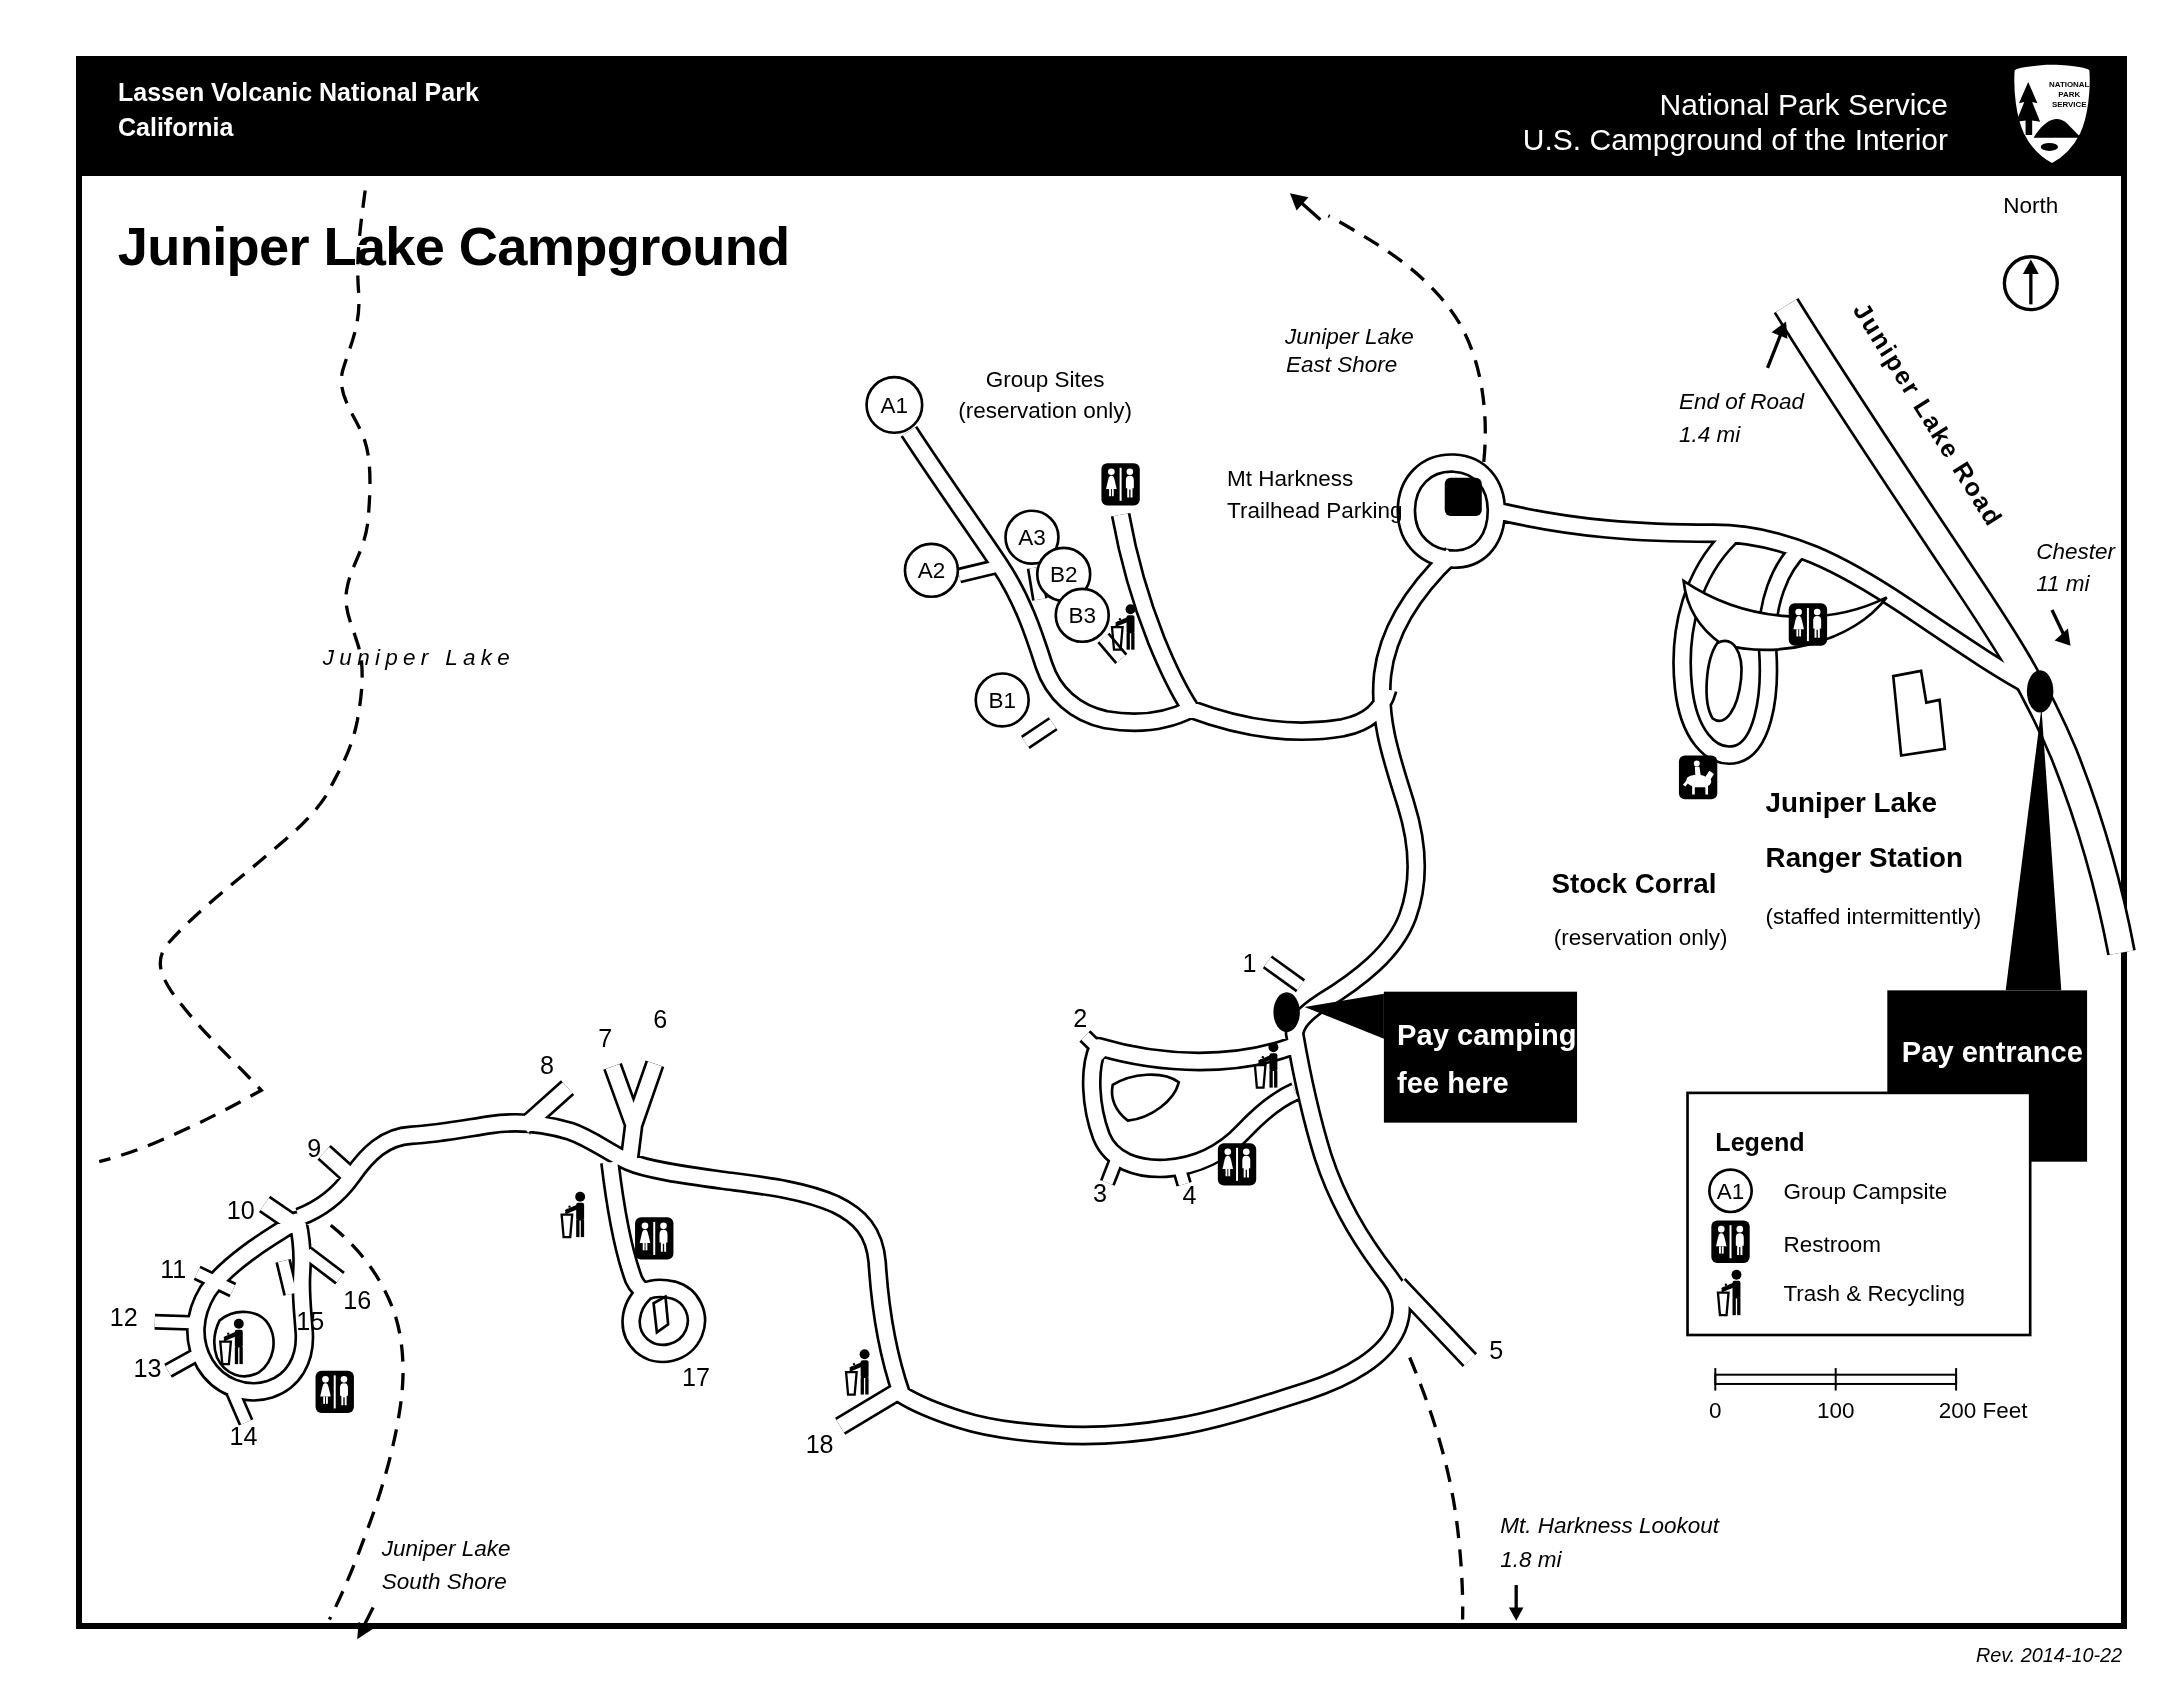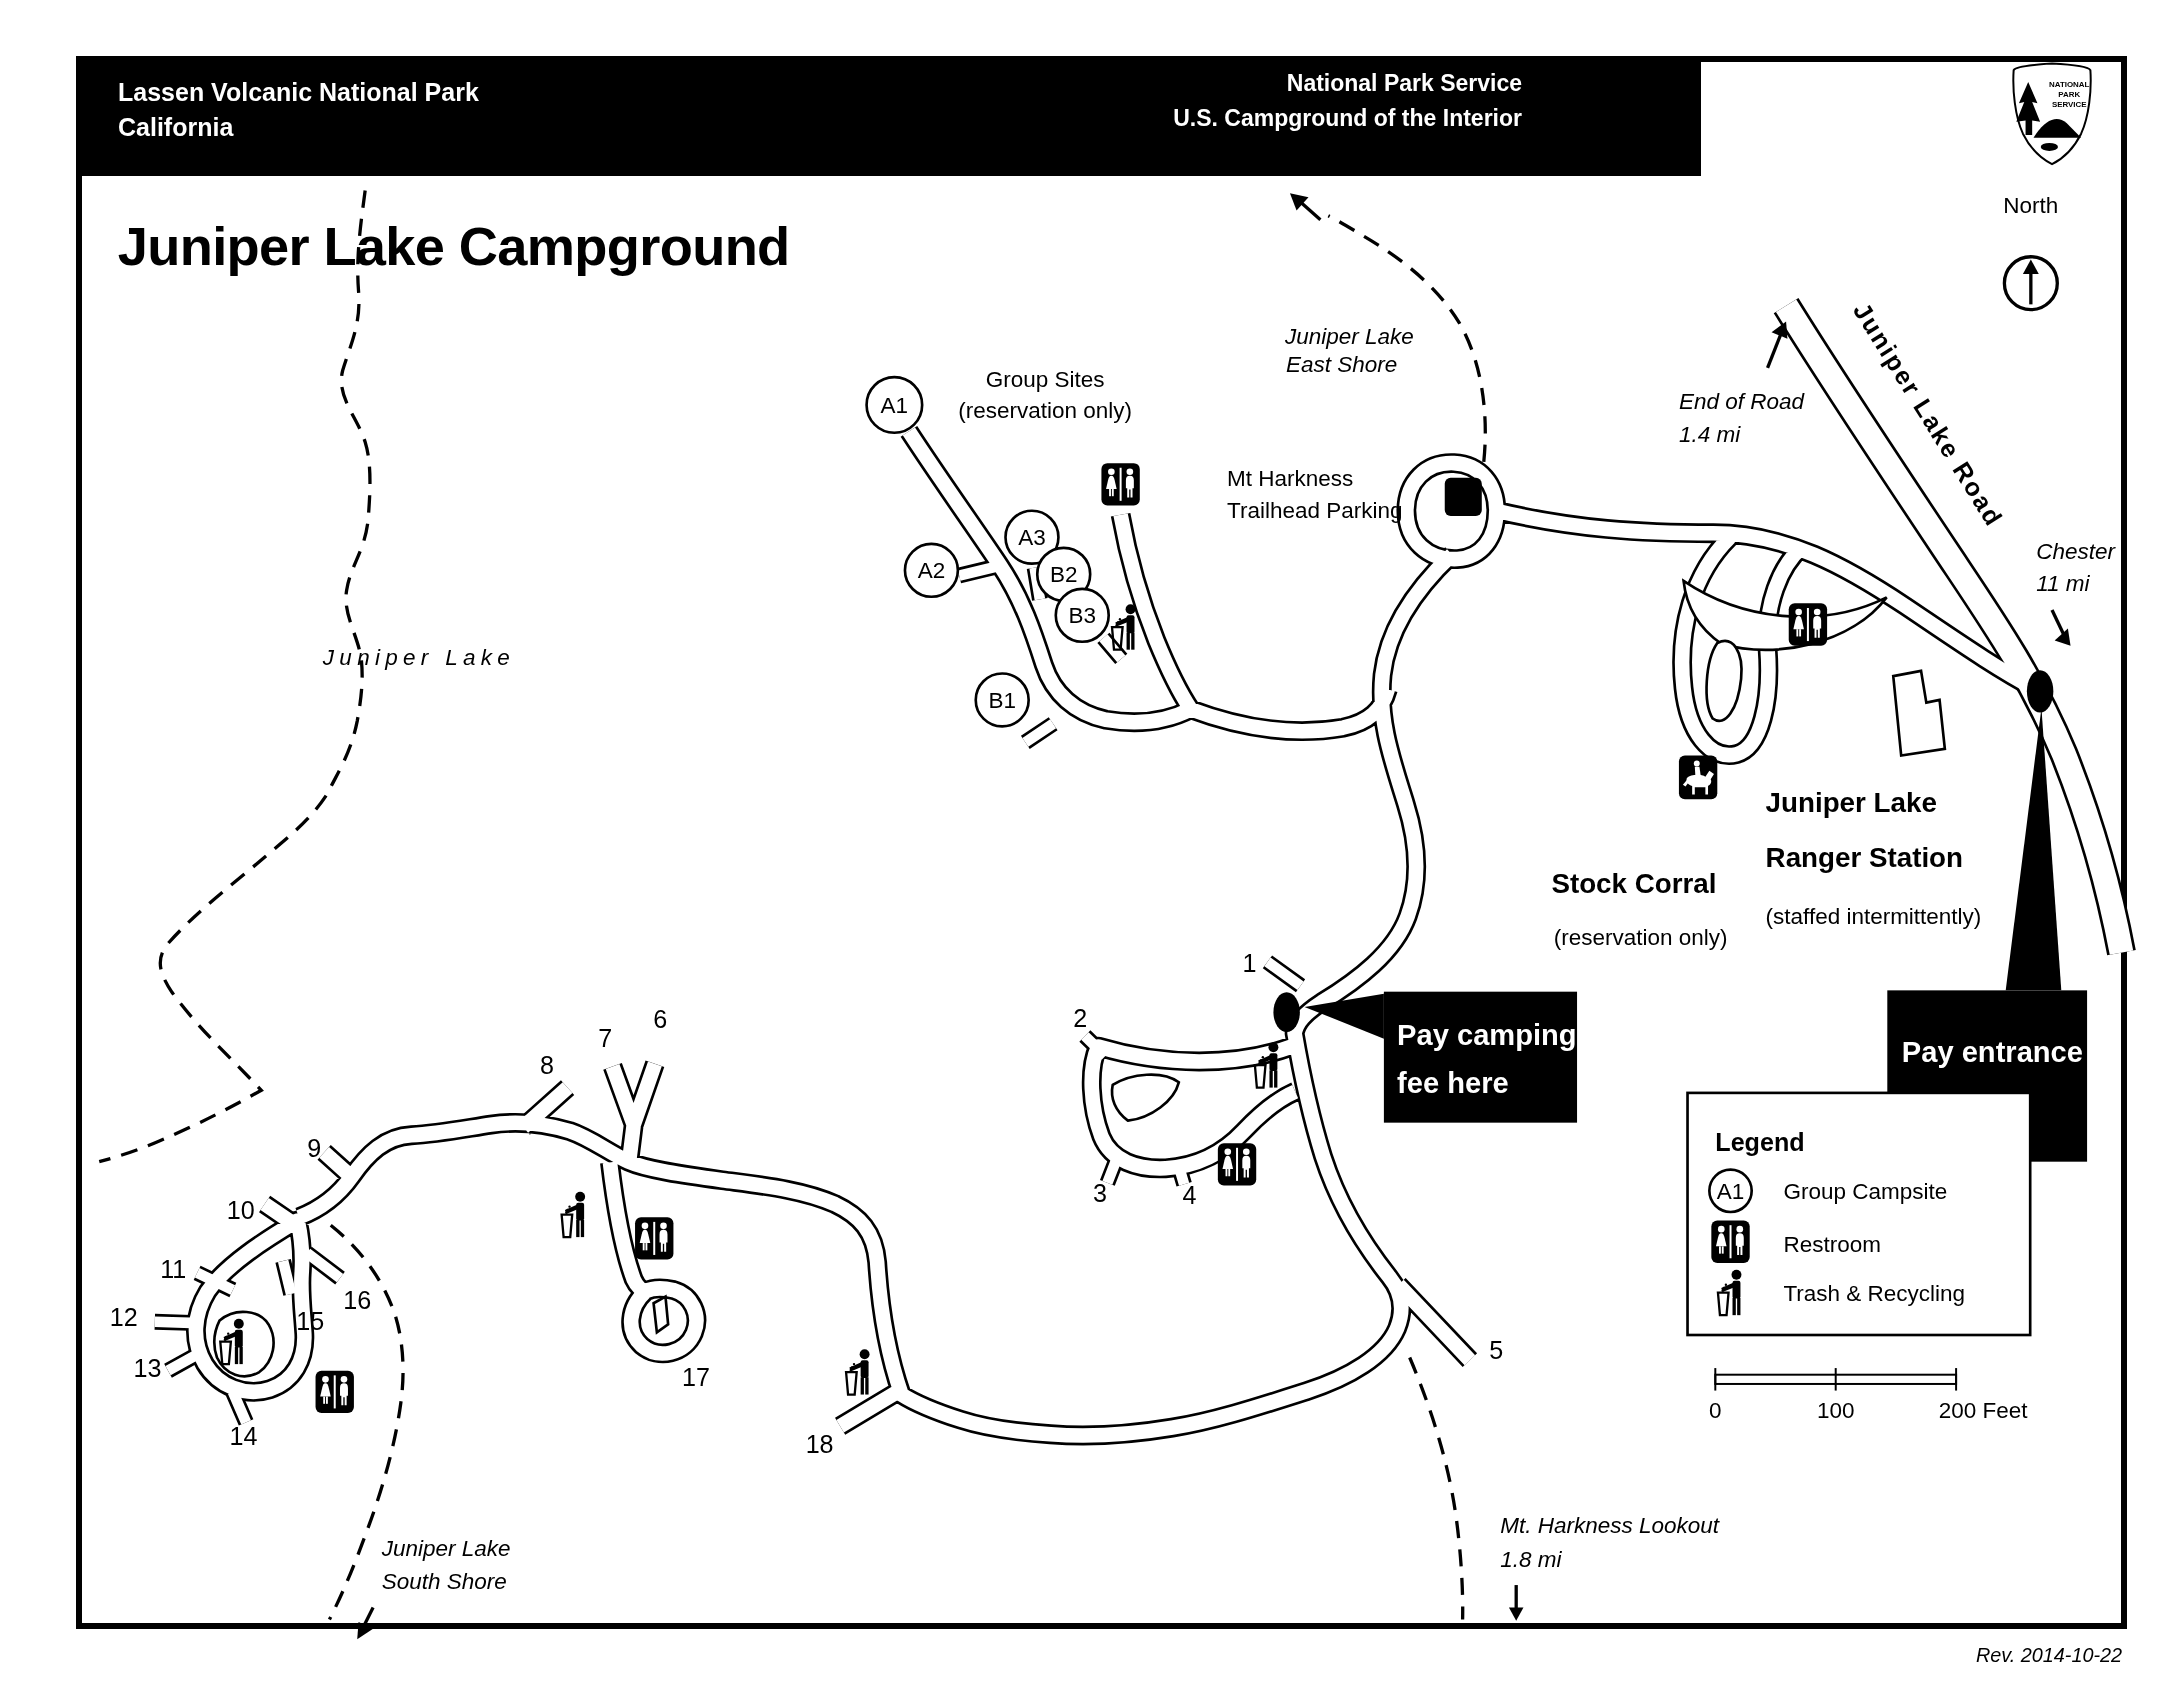--- a/index.html
+++ b/index.html
@@ -1,24 +1,24 @@
 <!DOCTYPE html>
 <html style="font-size:10.6px"><head>
 <meta charset="utf-8">
 <style>
   html,body{margin:0;padding:0;background:#fff;}
   #page{position:relative;width:2183px;height:1687px;background:#fff;
         font-family:"Liberation Sans",sans-serif;overflow:hidden;}
   #frame{position:absolute;left:76px;top:56px;width:2051px;height:1573px;
          border:6.6px solid #000;box-sizing:border-box;}
-  #hdr{position:absolute;left:76px;top:56px;width:1625px;height:120px;background:#000;}
+  #hdr{position:absolute;left:76px;top:56px;width:2051px;height:120px;background:#000;}
   .hdr-left{position:absolute;left:42px;top:18.5px;color:#fff;font-weight:bold;
             font-size:25px;line-height:35px;}
-  .hdr-right{position:absolute;right:179px;top:10px;color:#fff;font-weight:bold;
-             font-size:23px;line-height:35px;text-align:right;}
+  .hdr-right{position:absolute;right:179px;top:31px;color:#fff;font-weight:normal;
+             font-size:30px;line-height:35px;text-align:right;}
   svg{position:absolute;left:0;top:0;}
   svg text{fill:#000;}
   .case-w{stroke:#000;stroke-width:44;fill:none;stroke-linejoin:round;}
   .fill-w{stroke:#fff;stroke-width:36;fill:none;stroke-linejoin:round;}
   .case-r{stroke:#000;stroke-width:30;fill:none;stroke-linejoin:round;}
   .fill-r{stroke:#fff;stroke-width:22;fill:none;stroke-linejoin:round;}
   .case-s{stroke:#000;stroke-width:24;fill:none;stroke-linejoin:round;}
   .fill-s{stroke:#fff;stroke-width:16;fill:none;stroke-linejoin:round;}
   .island{fill:#fff;stroke:#000;stroke-width:4;}
   .trail{stroke:#000;stroke-width:5;fill:none;stroke-dasharray:26 17;}

